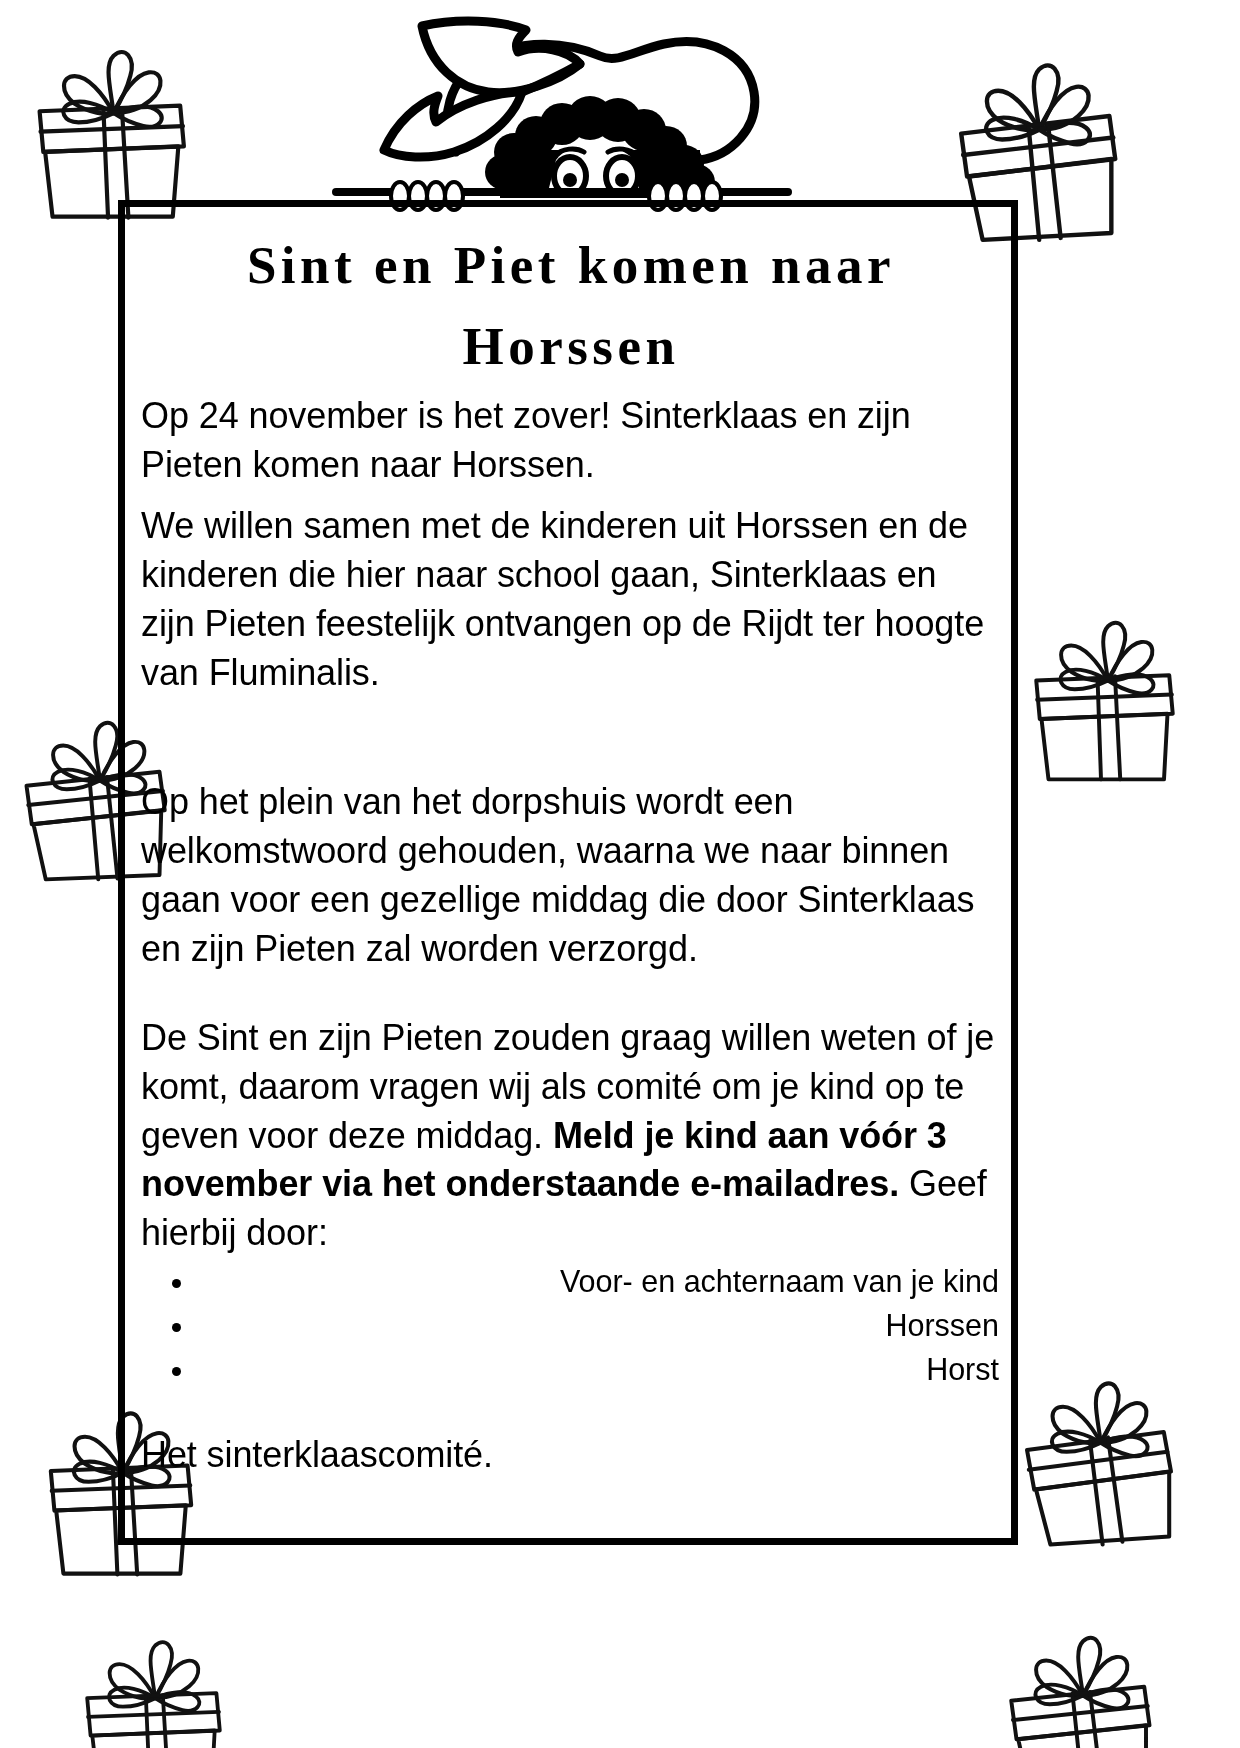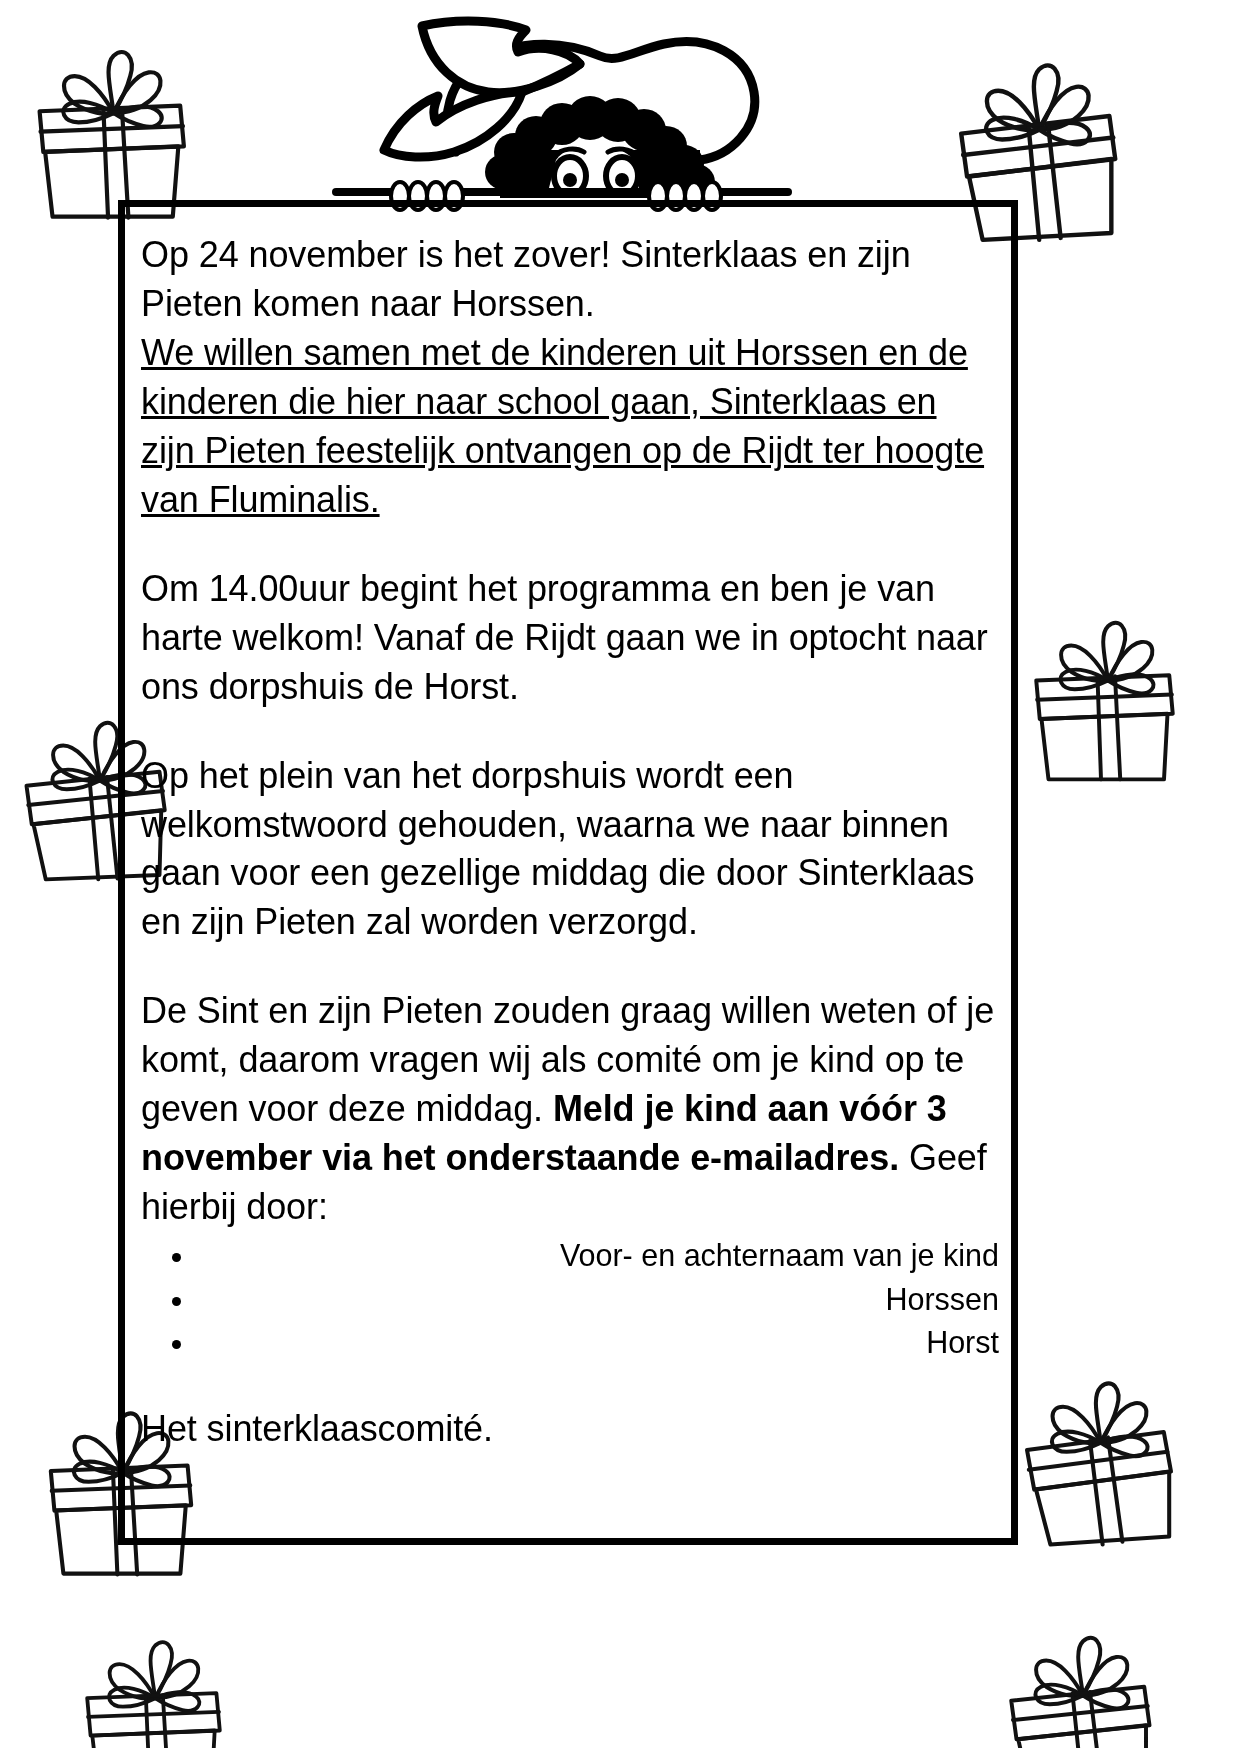--- a/index.html
+++ b/index.html
@@ -80,21 +80,21 @@
 
   .para {
     font-size: 36px;
     line-height: 1.36;
     margin: 0;
     letter-spacing: -0.1px;
     font-stretch: condensed;
     transform-origin: left top;
   }
 
-  .para + .para { margin-top: 0; text-decoration: underline; }
+  .para + .para { margin-top: 12px; }
 
   .spacer { height: 40px; }
 
   .para b, .para strong { font-weight: 700; }
 
   ul.detail-list {
     margin: 2px 0 0 0;
     padding-left: 56px;
     font-size: 30.5px;
     line-height: 1.43;
@@ -284,29 +284,29 @@
       <ellipse cx="376" cy="196" rx="9" ry="14"></ellipse>
       <ellipse cx="394" cy="196" rx="9" ry="14"></ellipse>
     </g>
   </svg>
 </div>
 
 <div id="poster-frame"></div>
 
 <div id="poster-content">
 
+  <h1 class="poster-title">Sint en Piet komen naar Horssen</h1>
 
   <div class="body-block">
 
     <p class="para">Op 24 november is het zover! Sinterklaas en zijn Pieten komen naar Horssen.</p>
     <p class="para">We willen samen met de kinderen uit Horssen en de kinderen die hier naar school gaan, Sinterklaas en zijn Pieten feestelijk ontvangen op de Rijdt ter hoogte van Fluminalis.</p>
 
     <div class="spacer"></div>
 
-    <p class="para">Om 14.00uur begint het programma en ben je van harte welkom! Vanaf de Rijdt gaan we in optocht naar ons dorpshuis de Horst.</p>
 
     <div class="spacer"></div>
 
     <p class="para">Op het plein van het dorpshuis wordt een welkomstwoord gehouden, waarna we naar binnen gaan voor een gezellige middag die door Sinterklaas en zijn Pieten zal worden verzorgd.</p>
 
     <div class="spacer"></div>
 
     <p class="para"><span>De Sint en zijn Pieten zouden graag willen weten of je komt, daarom vragen wij als comité om je kind op te geven voor deze middag. </span><strong>Meld je kind aan vóór 3 november via het onderstaande e-mailadres.</strong><span> Geef hierbij door:</span></p>
 
     <ul class="detail-list">

